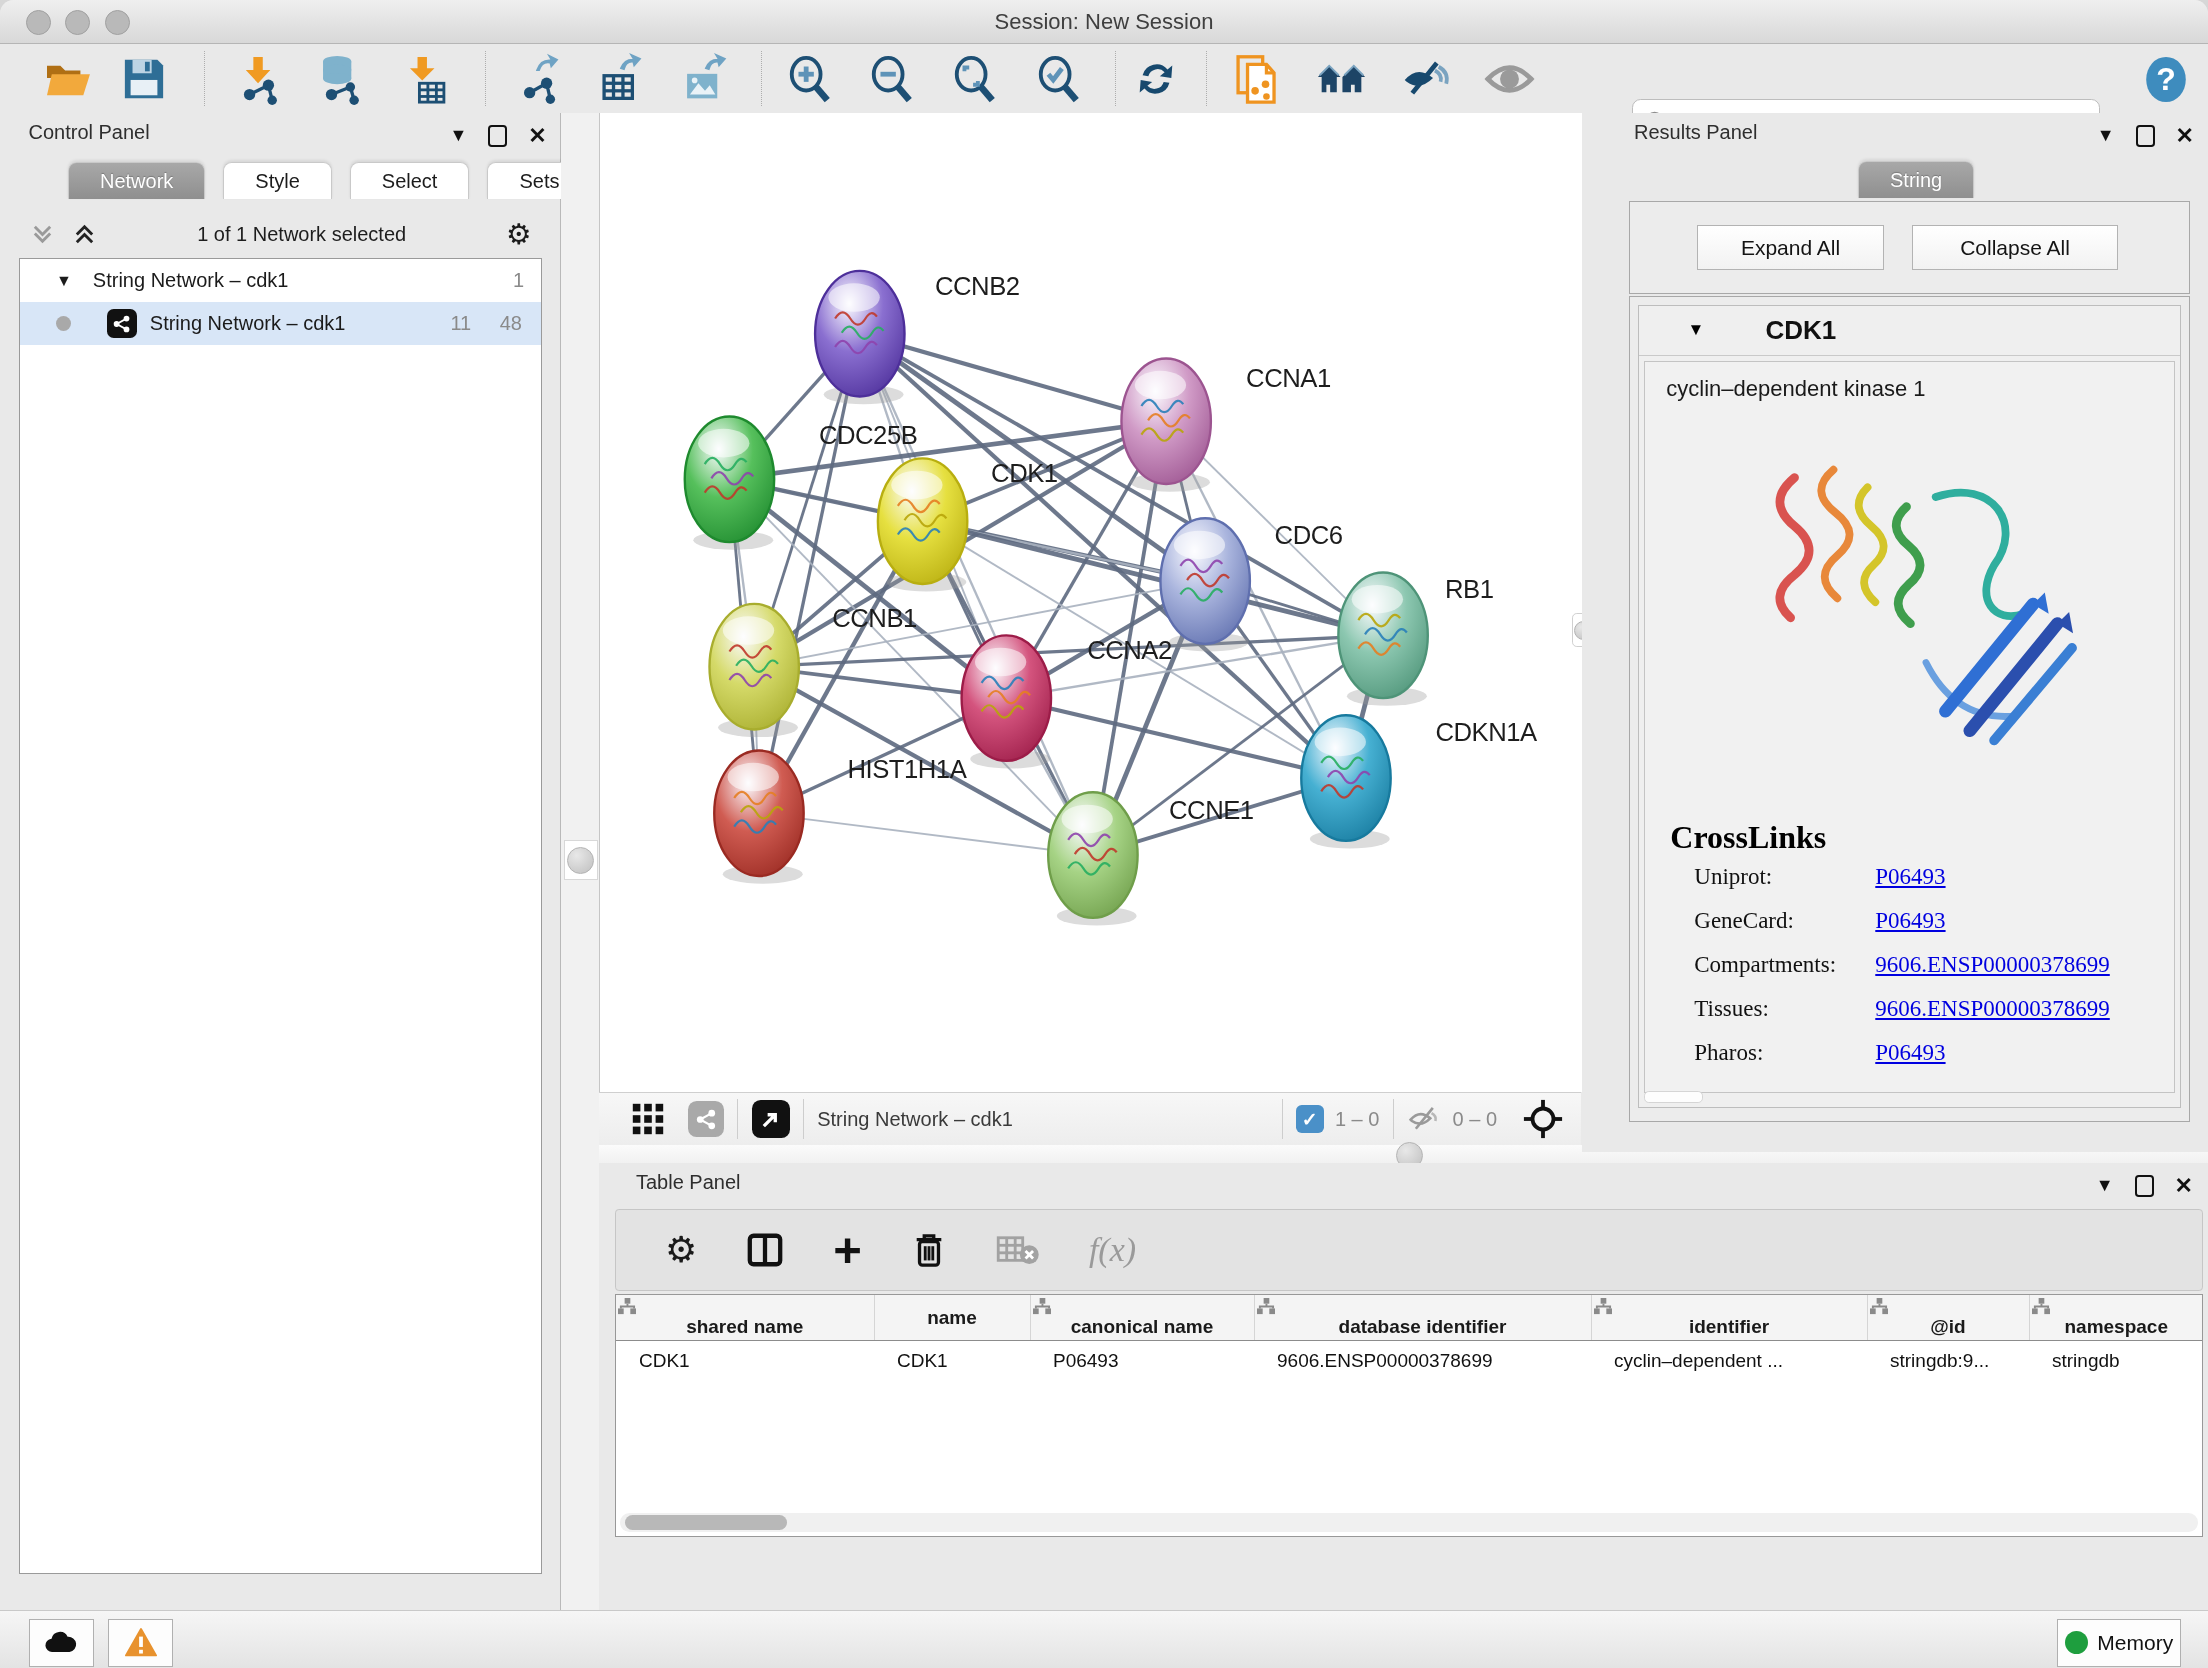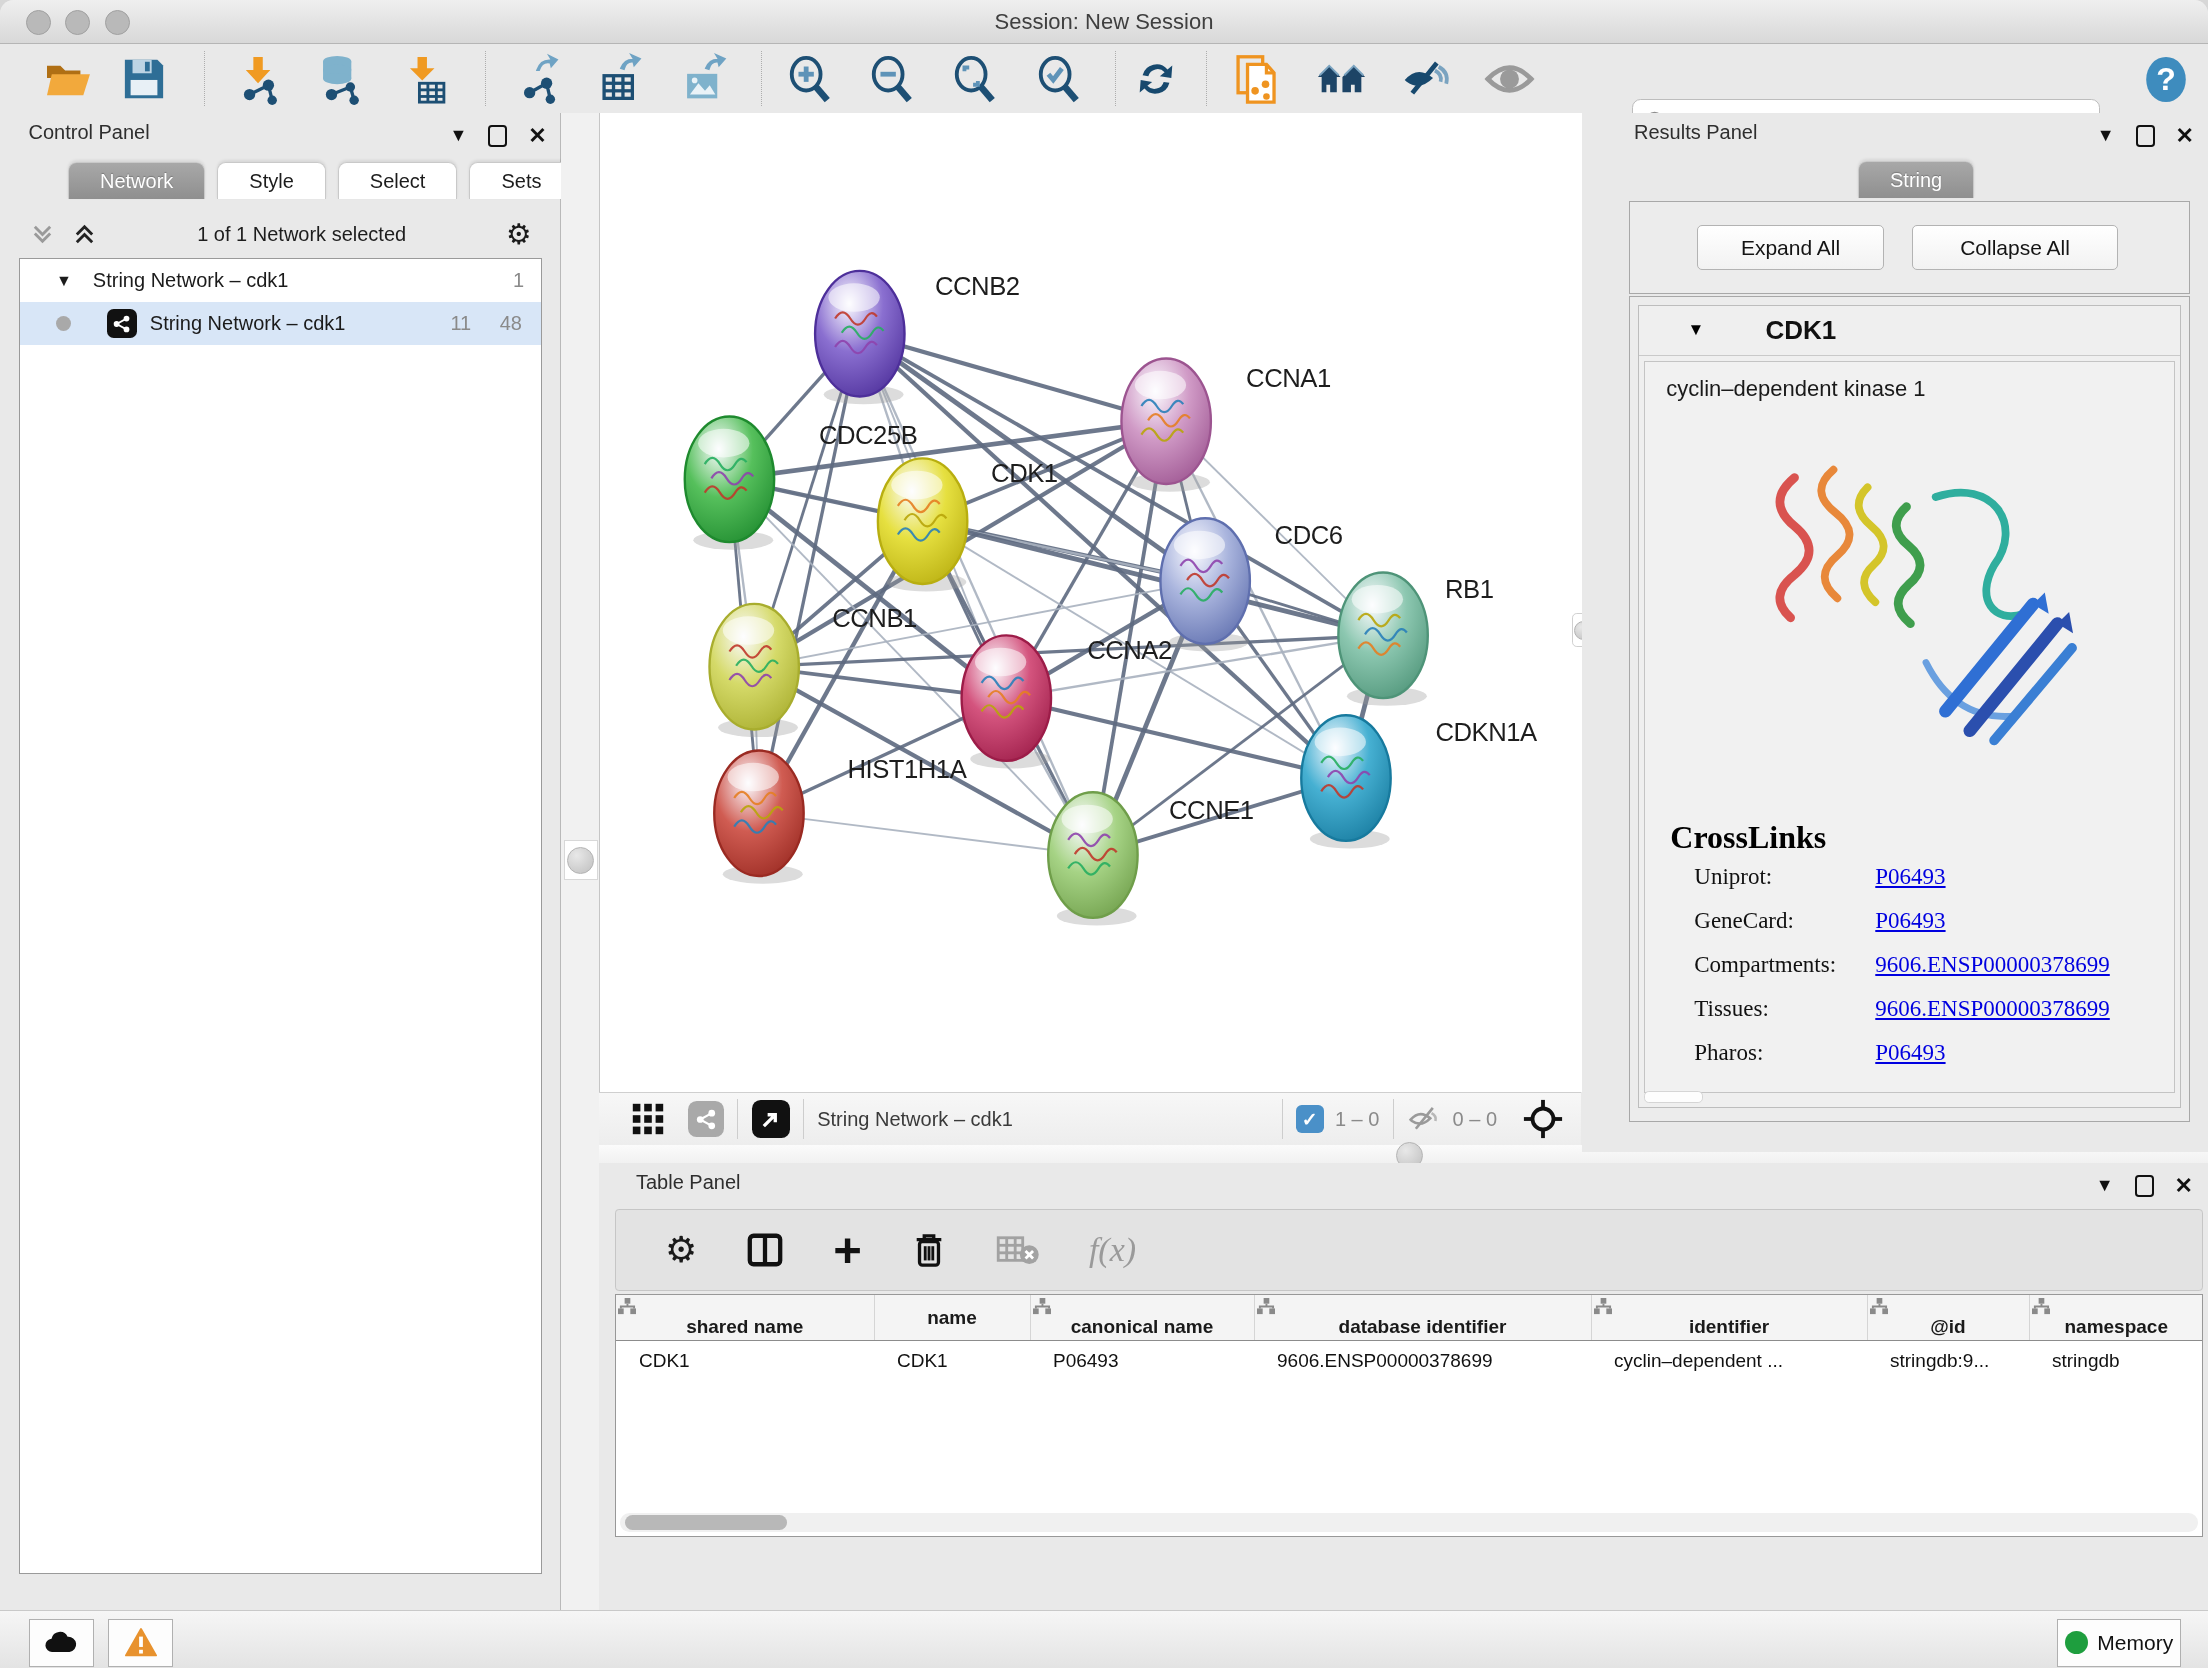--- a/index.html
+++ b/index.html
@@ -35,21 +35,21 @@
   .netbar{position:absolute;left:599px;top:1092px;width:982px;height:52px;background:linear-gradient(#f7f7f7,#ededed);border-top:1px solid #cfcfcf;border-bottom:1px solid #bdbdbd;display:flex;align-items:center;}
   .nb-sep{width:1px;height:40px;background:#cdcdcd;margin:0 13.3px;}
   .nb-txt{font-size:20px;color:#8a8a8a;}
   
   .vsplit{position:absolute;left:561px;top:113px;width:38px;height:1497px;background:#f1f1f1;}
   .hsplit{position:absolute;left:599px;top:1145px;width:1609px;height:18px;background:linear-gradient(#fbfbfb,#f1f1f1);}
   .knob{width:25px;height:25px;border-radius:50%;background:radial-gradient(circle at 35% 30%,#e8e8e8,#bfbfbf);border:1px solid #b3b3b3;}
   
   .rpanel{position:absolute;left:1582px;top:113px;width:627px;height:1039px;background:#e9e9e9;}
   .rbox{position:absolute;left:47px;width:559px;background:#ececec;border:1.9px solid #a8a8a8;}
-  .btn{height:43px;background:linear-gradient(#ffffff,#f2f2f2);border:1.9px solid #b3b3b3;border-radius:5px;font-size:21px;color:#141414;display:flex;align-items:center;justify-content:center;}
+  .btn{height:43px;background:linear-gradient(#ffffff,#f2f2f2);border:1.9px solid #b3b3b3;border-radius:0;font-size:21px;color:#141414;display:flex;align-items:center;justify-content:center;}
   .rsection{position:absolute;left:7.6px;top:7.6px;right:7.6px;background:#efefef;border:1px solid #bdbdbd;}
   .serif{font-family:"Liberation Serif",serif;}
   .xl-row{display:flex;height:44px;align-items:center;font-size:23px;}
   .xl-label{width:181px;color:#111;}
   .xl-link{color:#0000e0;text-decoration:underline;}
   
   .tpanel{position:absolute;left:599px;top:1163px;width:1609px;height:447px;background:#e9e9e9;}
   .ttoolbar{position:absolute;left:16px;top:46px;width:1586px;height:80px;background:#e3e3e3;border:1px solid #c6c6c6;border-radius:3.8px;display:flex;align-items:center;}
   .tt-ic{margin-left:49px;display:flex;align-items:center;}
   .tablebox{position:absolute;left:16px;top:131px;width:1586px;height:241px;background:#fff;border:1.9px solid #989898;overflow:hidden;}
@@ -277,21 +277,21 @@
     </div>
   </div>
 
   <div class="cpanel">
     <div style="position:absolute;left:28.5px;top:7.6px" class="panel-title">Control Panel</div>
     <div class="ph-icons" style="right:13.3px;top:9.5px">
       <span class="ph-caret">▼</span>
       <span class="ph-square"></span>
       <span class="ph-x">✕</span>
     </div>
-    <div id="cp-tabs" style="position:absolute;left:68px;top:49px;display:flex;gap:12px">
+    <div id="cp-tabs" style="position:absolute;left:68px;top:49px;display:flex;gap:18px">
         <div class="tab sel">Network</div>
         <div class="tab">Style</div>
         <div class="tab">Select</div>
         <div class="tab">Sets</div>
       </div>
 
     <div class="cp-status">
       <svg width="25" height="25" viewBox="0 0 26 26" style="margin-left:13.3px">
         <g stroke="#9a9a9a" stroke-width="3" fill="none">
             <path d="M5 5 l8 8 8 -8"></path>

